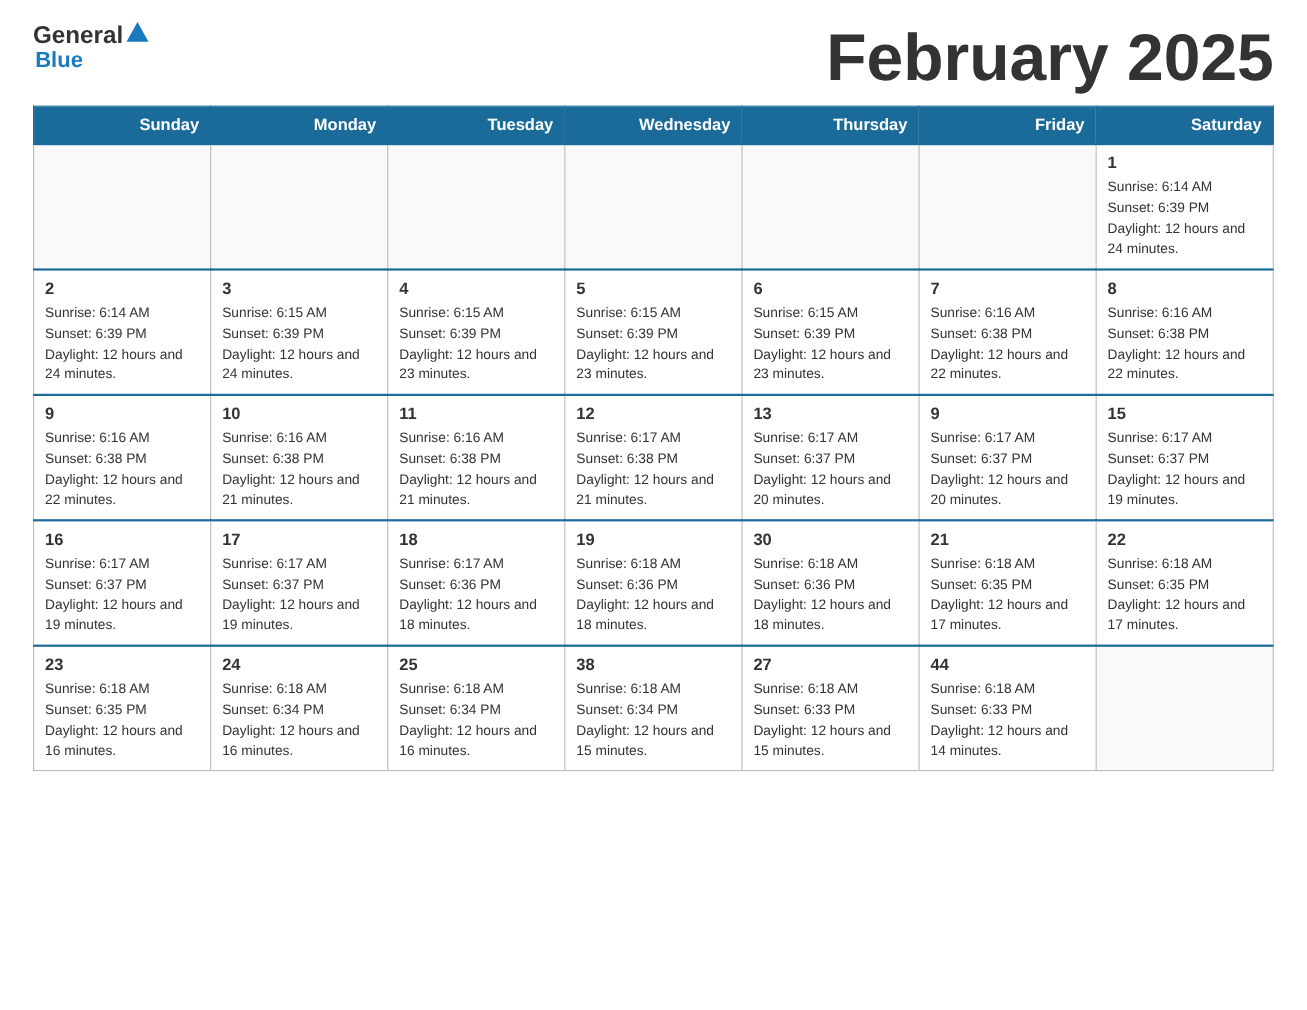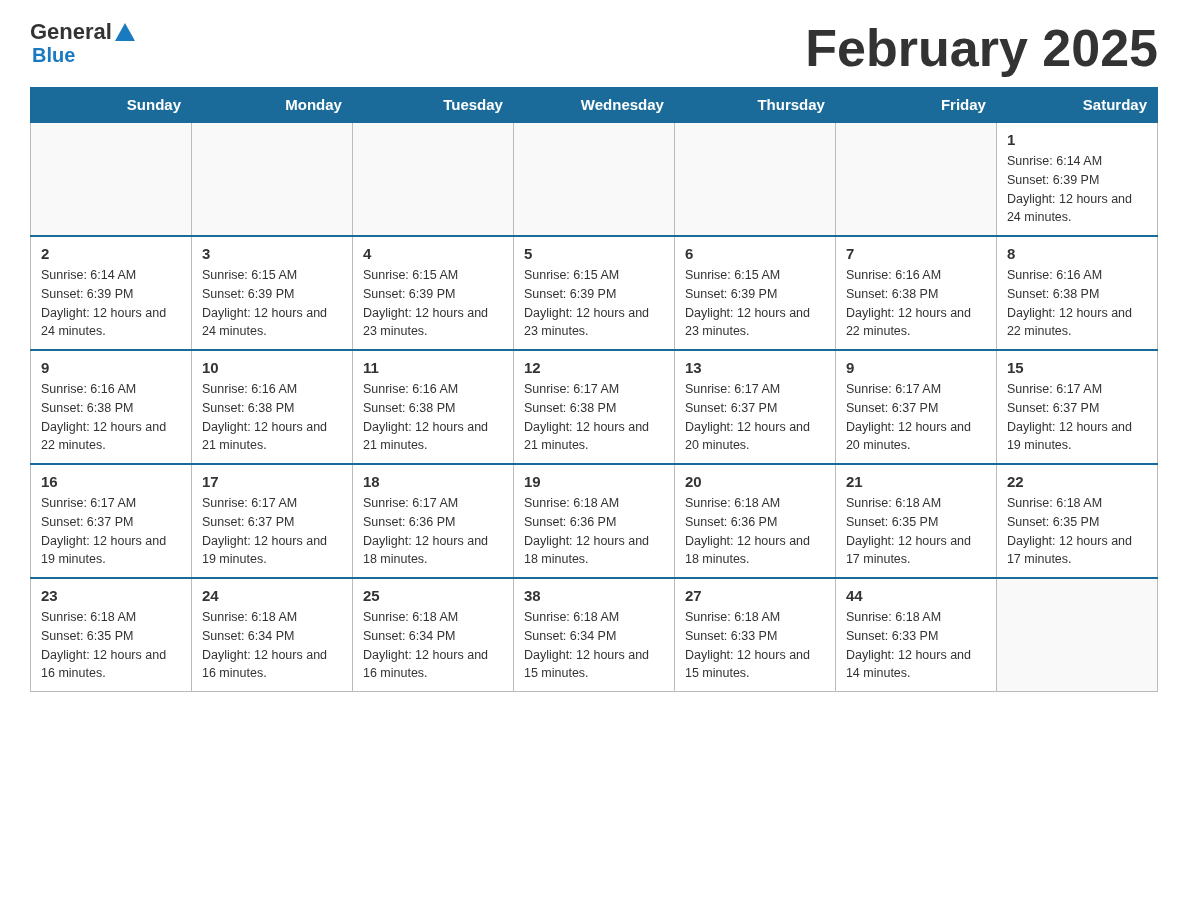--- a/index.html
+++ b/index.html
@@ -28,21 +28,21 @@
     }
     .logo-text-blue {
       font-size: 20px;
       font-weight: bold;
       color: #1a7abf;
     }
     .title-block {
       text-align: right;
     }
     .title-block h1 {
-      font-size: 52px;
+      font-size: 60px;
       font-weight: bold;
       color: #333;
       line-height: 1.1;
     }
     .title-block h2 {
       font-size: 22px;
       font-weight: normal;
       color: #333;
     }
     .calendar {
@@ -85,21 +85,21 @@
     .calendar tbody tr {
       border-top: 2px solid #1a6b9a;
     }
   </style>
 </head>
 <body>
 
 <div class="header">
   <div class="logo">
     <div style="display:flex; flex-direction:column; line-height:1.1;">
-      <div style="display:flex; align-items:center;">
+      <div style="display:flex; align-items:flex-start;">
         <span class="logo-text-general">General</span>
         <span style="display:inline-block; width:0; height:0; border-left:10px solid transparent; border-right:10px solid transparent; border-bottom:18px solid #1a7abf; margin-left:3px; margin-bottom:0px;"></span>
       </div>
       <span class="logo-text-blue" style="margin-left:2px;">Blue</span>
     </div>
   </div>
   <div class="title-block">
     <h1>February 2025</h1>
   </div>
 </div>
@@ -238,21 +238,21 @@
 Sunset: 6:36 PM
 Daylight: 12 hours and 18 minutes.</div>
         </td>
         <td>
           <span class="day-number">19</span>
           <div class="day-info" style="white-space: pre-line;">Sunrise: 6:18 AM
 Sunset: 6:36 PM
 Daylight: 12 hours and 18 minutes.</div>
         </td>
         <td>
-          <span class="day-number">20</span>
+          <span class="day-number">30</span>
           <div class="day-info" style="white-space: pre-line;">Sunrise: 6:18 AM
 Sunset: 6:36 PM
 Daylight: 12 hours and 18 minutes.</div>
         </td>
         <td>
           <span class="day-number">21</span>
           <div class="day-info" style="white-space: pre-line;">Sunrise: 6:18 AM
 Sunset: 6:35 PM
 Daylight: 12 hours and 17 minutes.</div>
         </td>

